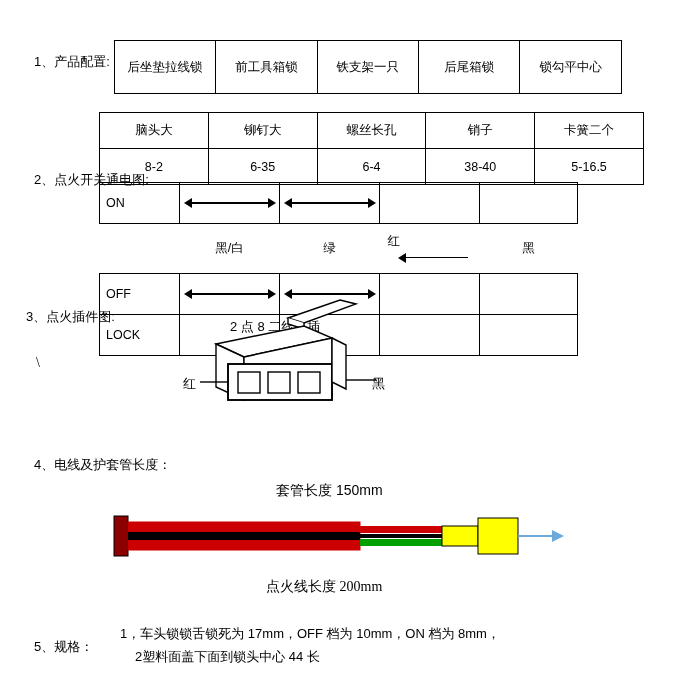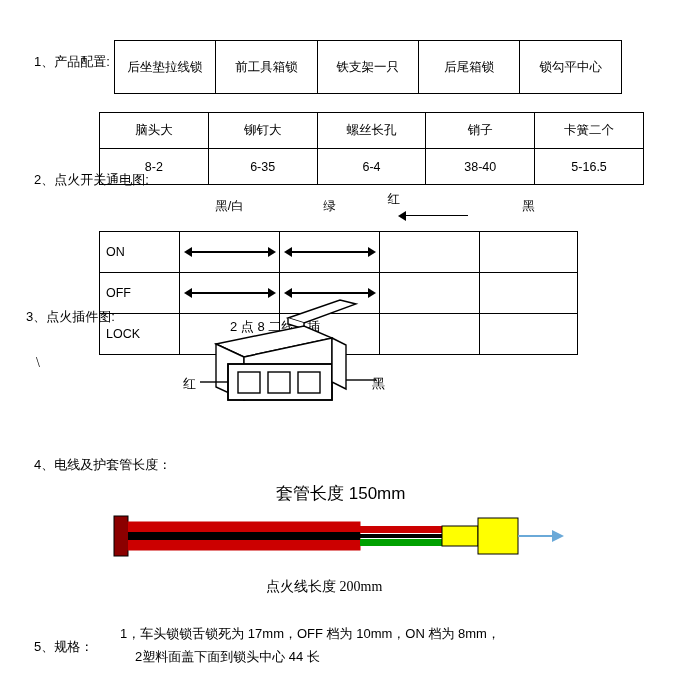--- a/index.html
+++ b/index.html
@@ -144,21 +144,21 @@
   
   .sec3-label { position: absolute; left: 26px; top: 295px; }
   .sec3-sub { position: absolute; left: 230px; top: 318px; font-size: 13px; font-family: "Liberation Sans", sans-serif;}
   .backslash { position: absolute; left: 36px; top: 355px; font-size: 14px; }
   .conn-svg { position: absolute; left: 180px; top: 290px; }
   .lbl-red { position: absolute; left: 183px; top: 375px; font-size: 13px; font-family: "Liberation Sans", sans-serif;}
   .lbl-black { position: absolute; left: 372px; top: 375px; font-size: 13px; font-family: "Liberation Sans", sans-serif;}
 
   
   .sec4-label { position: absolute; left: 34px; top: 443px; }
-  .sec4-top { position: absolute; left: 276px; top: 482px; font-size: 17px; font-family: "Liberation Sans", sans-serif;}
+  .sec4-top { position: absolute; left: 276px; top: 482px; font-size: 14px; font-family: "Liberation Sans", sans-serif;}
   .sec4-bottom { position: absolute; left: 266px; top: 578px; font-size: 14px; font-family: Liberation Serif, serif;}
   .wire-svg { position: absolute; left: 100px; top: 508px; }
 
   
   .sec5-label { position: absolute; left: 34px; top: 625px; }
   .sec5-l1 { position: absolute; left: 120px; top: 625px; font-size: 13px; font-family: "Liberation Sans", sans-serif;}
   .sec5-l2 { position: absolute; left: 135px; top: 648px; font-size: 13px; font-family: "Liberation Sans", sans-serif;}
 </style>
 </head>
 <body>
@@ -205,43 +205,43 @@
   <table class="grid t3">
     <colgroup>
       <col style="width:80px">
       <col style="width:100px">
       <col style="width:100px">
       <col style="width:100px">
       <col style="width:98px">
     </colgroup>
     <tbody>
         <tr>
-      <td style="border:none;"></td>
-      <td style="border:none;">黑/白</td>
-      <td style="border:none;">绿</td>
-      <td style="border:none; text-align:left; padding-left:8px;">
-        <span>红</span>
-        <span class="hdr-arrow"></span>
-      </td>
-      <td style="border:none;">黑</td>
-    </tr>
-    <tr>
       <td class="lbl">ON</td>
       <td class="arrow-cell">
             <span class="dbl-arrow">
               <i class="head-r"></i>
             </span>
           </td>
       <td class="arrow-cell">
             <span class="dbl-arrow">
               <i class="head-r"></i>
             </span>
           </td>
       <td></td>
       <td></td>
+    </tr>
+    <tr>
+      <td style="border:none;"></td>
+      <td style="border:none;">黑/白</td>
+      <td style="border:none;">绿</td>
+      <td style="border:none; text-align:left; padding-left:8px;">
+        <span>红</span>
+        <span class="hdr-arrow"></span>
+      </td>
+      <td style="border:none;">黑</td>
     </tr>
     <tr>
       <td class="lbl">OFF</td>
       <td class="arrow-cell">
             <span class="dbl-arrow">
               <i class="head-r"></i>
             </span>
           </td>
       <td class="arrow-cell">
             <span class="dbl-arrow">

